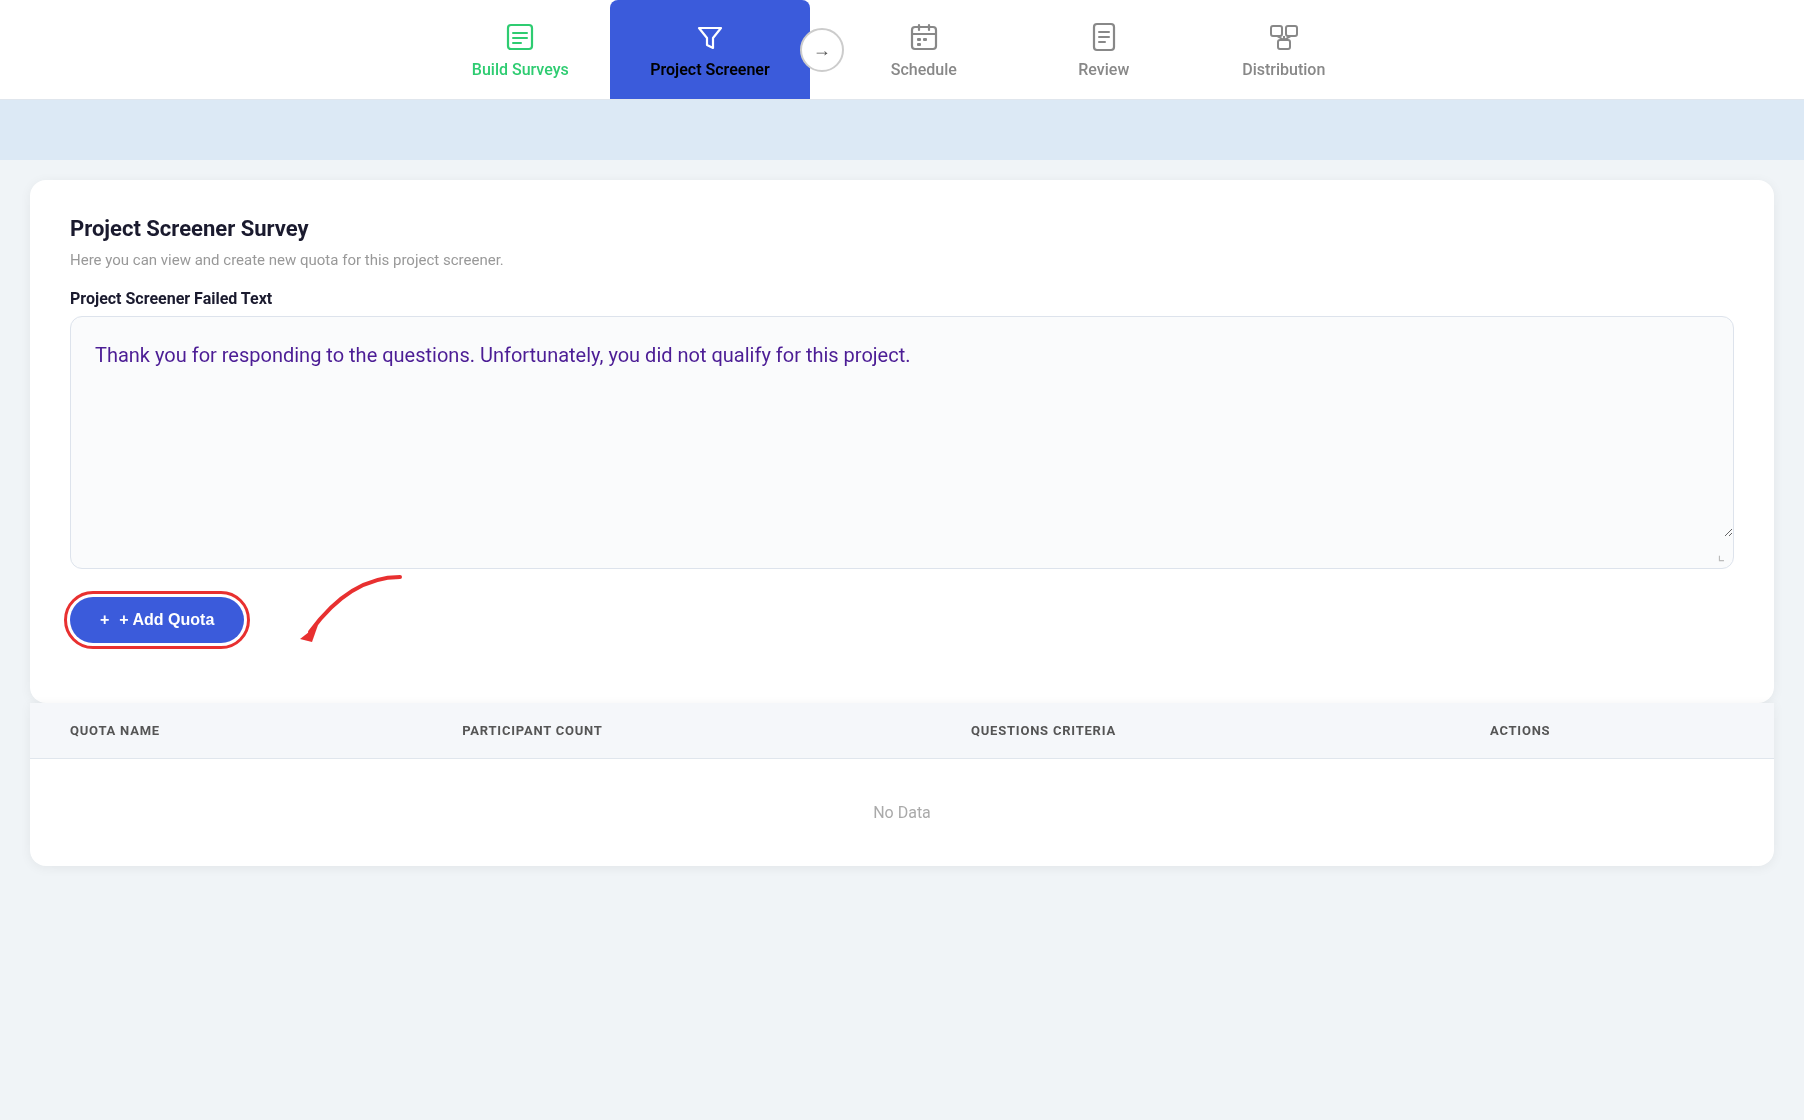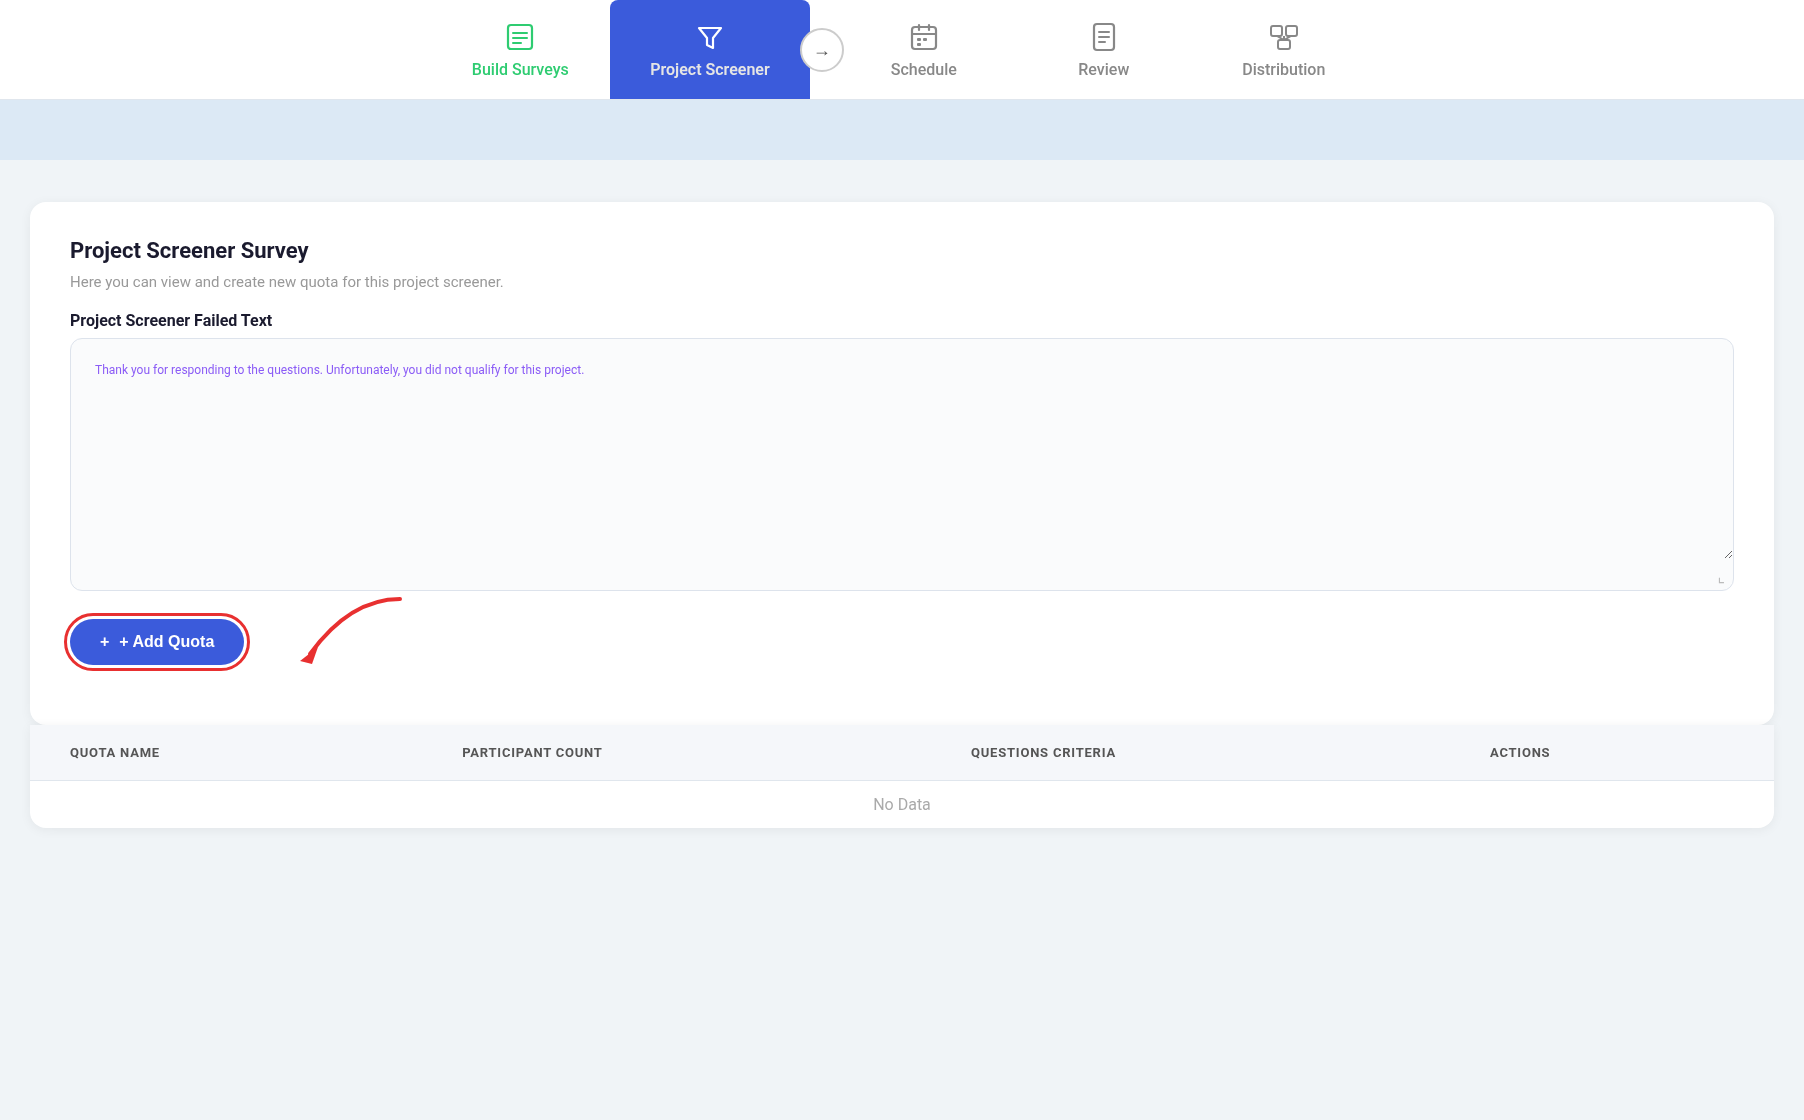--- a/index.html
+++ b/index.html
@@ -42,21 +42,21 @@
       font-weight: 500;
     }
     .nav-tab.active {
       background: #3b5bdb;
       border-radius: 8px 8px 0 0;
     }
     .nav-tab.active .tab-icon {
       color: #fff;
     }
     .nav-tab.active .tab-label {
-      color: #e5e5e5;
+      color: #000000;
       font-weight: 600;
     }
     .nav-tab.green .tab-label {
       color: #2ecc71;
     }
     .nav-tab.green .tab-icon {
       color: #2ecc71;
     }
 
     
@@ -79,21 +79,21 @@
     }
 
     
     .banner {
       background: #dce9f5;
       height: 60px;
     }
 
     
     .main-content {
-      padding: 42px 30px 0 30px;
+      padding: 20px 30px 0 30px;
     }
 
     .card {
       background: #fff;
       border-radius: 16px;
       padding: 36px 40px 30px 40px;
       box-shadow: 0 2px 12px rgba(0,0,0,0.06);
     }
 
     .card-title {
@@ -121,22 +121,22 @@
       border-radius: 12px;
       overflow: hidden;
       margin-bottom: 28px;
       background: #fafbfc;
     }
 
     .text-area-wrapper textarea {
       width: 100%;
       min-height: 220px;
       padding: 22px 24px;
-      font-size: 12px;
-      color: #8b5cf6;
+      font-size: 20px;
+      color: #4c1d95;
       border: none;
       outline: none;
       resize: vertical;
       background: transparent;
       font-family: inherit;
       line-height: 1.6;
     }
 
     .resize-indicator {
       display: flex;
@@ -214,21 +214,21 @@
       font-weight: 700;
       color: #555;
       letter-spacing: 0.06em;
       text-transform: uppercase;
       padding: 20px 40px;
       text-align: left;
       border-bottom: 1.5px solid #e0e6ed;
     }
 
     .quota-table td {
-      padding: 14px 40px;
+      padding: 44px 40px;
       text-align: center;
       color: #aaa;
       font-size: 16px;
     }
 
     .no-data-row td {
       text-align: center;
       color: #aaa;
       font-size: 16px;
     }

